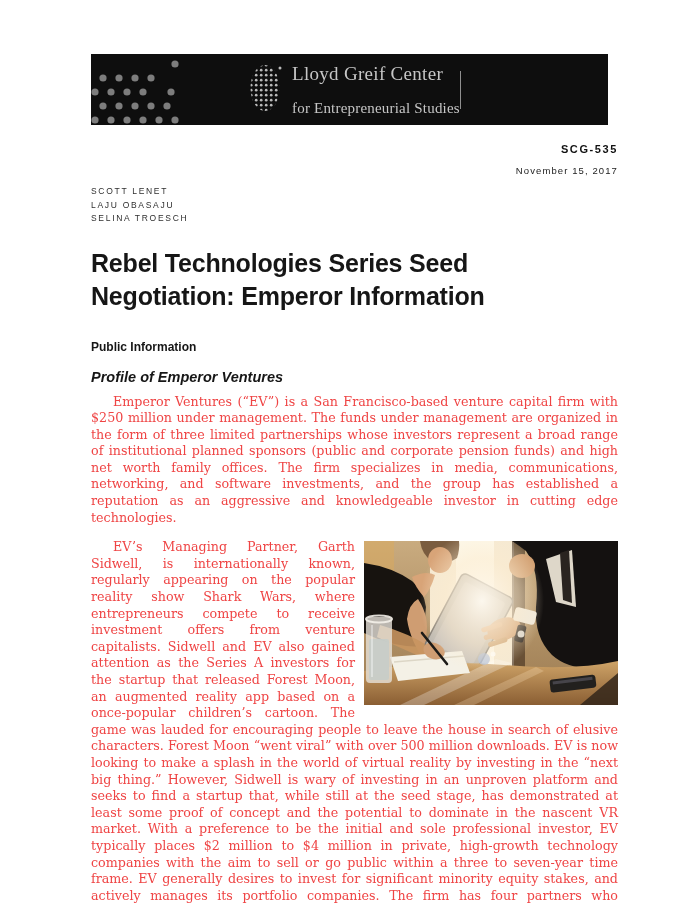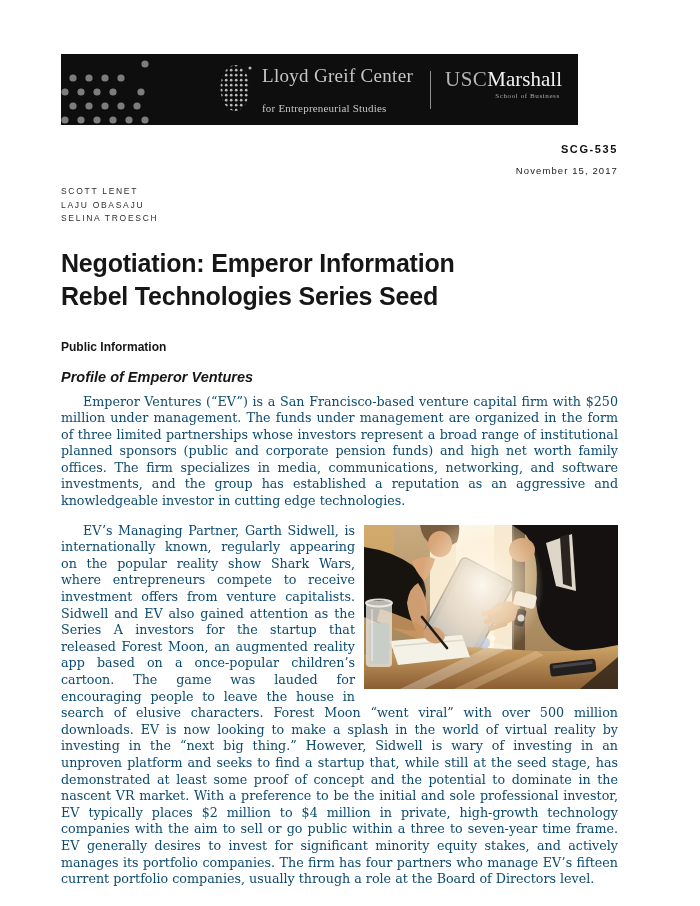--- a/index.html
+++ b/index.html
@@ -1,27 +1,27 @@
 <!DOCTYPE html>
 <html><head>
 <meta charset="utf-8">
 <style>
   html,body{margin:0;padding:0;background:#ffffff;}
   body{font-family:"DejaVu Serif", serif; color:#1f1f1f;}
   .sheet{position:relative;width:700px;height:906px;background:#fff;box-sizing:border-box;
-         padding:54px 82px 0 61px;overflow:hidden;}
+         padding:54px 82px 0 91px;overflow:hidden;}
 
   
   .banner{position:relative;width:517px;height:71px;background:#0e0e0e;overflow:hidden;}
   .banner-dots{position:absolute;left:0;top:0;}
   .greif-logo{position:absolute;left:158px;top:9px;display:flex;align-items:center;}
   .greif-dotball{margin-right:9px;}
   .greif-text{font-family:"Liberation Serif", serif;color:#c6c6c6;line-height:1;}
   .greif-line1{font-size:19px;letter-spacing:.3px;}
-  .greif-line2{font-size:11px;margin-top:18px;letter-spacing:.2px;}
+  .greif-line2{font-size:15px;margin-top:18px;letter-spacing:.2px;}
   .banner-divider{position:absolute;left:369px;top:17px;width:1px;height:38px;background:#8f8f8f;}
   .usc-logo{position:absolute;left:384px;top:15px;font-family:"Liberation Serif", serif;line-height:1;}
   .usc-row{white-space:nowrap;font-size:21px;}
   .usc-part1{color:#b4b4b4;letter-spacing:.5px;}
   .usc-part2{color:#f2f2f2;}
   .usc-sub{font-size:7px;color:#a8a8a8;letter-spacing:.6px;text-align:center;padding-left:48px;margin-top:3px;}
 
   
   .doc-meta{margin-top:18px;text-align:right;font-family:"Liberation Sans", sans-serif;}
   .doc-number{font-size:11px;font-weight:700;letter-spacing:1.6px;color:#111;}
@@ -32,21 +32,21 @@
   
   h1.doc-title{margin:21px 0 0 0;font-family:"Liberation Sans", sans-serif;font-weight:700;
      font-size:25px;line-height:33px;color:#161616;letter-spacing:-.2px;}
   h2.section-heading{margin:27px 0 0 0;font-family:"Liberation Sans", sans-serif;font-weight:700;
      font-size:12px;color:#161616;}
   h3.sub-heading{margin:15px 0 0 0;font-family:"Liberation Sans", sans-serif;font-weight:700;
      font-style:italic;font-size:14.5px;color:#161616;}
 
   
   p.body-para{margin:9px 0 13px 0;font-size:12.7px;line-height:16.6px;text-align:justify;
-     text-indent:22px;color:#0c4a6e;}
+     text-indent:22px;color:#ef4444;}
   .para2-block{margin-top:1px;}
   .para2-block p{margin-top:0;}
   .photo-float{float:right;width:254px;height:164px;margin:2px 0 6px 9px;overflow:hidden;}
   .photo-float svg{display:block;}
 </style>
 </head>
 <body>
 
 <div class="sheet">
 
@@ -92,42 +92,36 @@
         </svg>
       </div>
       <div class="greif-text">
         <div class="greif-line1">Lloyd Greif Center</div>
         <div class="greif-line2">for Entrepreneurial Studies</div>
       </div>
     </div>
 
     <div class="banner-divider"></div>
 
-    <div class="usc-logo">
-      <div class="usc-row">
-        <span class="usc-part1">USC</span><span class="usc-part2">Marshall</span>
-      </div>
-      <div class="usc-sub">School of Business</div>
-    </div>
   </div>
 
   <div class="doc-meta">
     <div class="doc-number">SCG-535</div>
     <div class="doc-date">November 15, 2017</div>
   </div>
 
   <div class="authors">
     <div class="author">SCOTT LENET</div>
     <div class="author">LAJU OBASAJU</div>
     <div class="author">SELINA TROESCH</div>
   </div>
 
   <h1 class="doc-title">
+    <span style="display:block">Rebel Technologies Series Seed</span>
     <span style="display:block">Negotiation: Emperor Information</span>
-    <span style="display:block">Rebel Technologies Series Seed</span>
   </h1>
 
   <h2 class="section-heading">Public Information</h2>
   <h3 class="sub-heading">Profile of Emperor Ventures</h3>
 
   <p class="body-para">Emperor Ventures (“EV”) is a San Francisco-based venture capital firm with $250 million under management. The funds under management are organized in the form of three limited partnerships whose investors represent a broad range of institutional planned sponsors (public and corporate pension funds) and high net worth family offices. The firm specializes in media, communications, networking, and software investments, and the group has established a reputation as an aggressive and knowledgeable investor in cutting edge technologies.</p>
 
   <div class="para2-block">
     <div class="photo-float">
       <svg width="254" height="164" viewBox="0 0 254 164" xmlns="http://www.w3.org/2000/svg">

